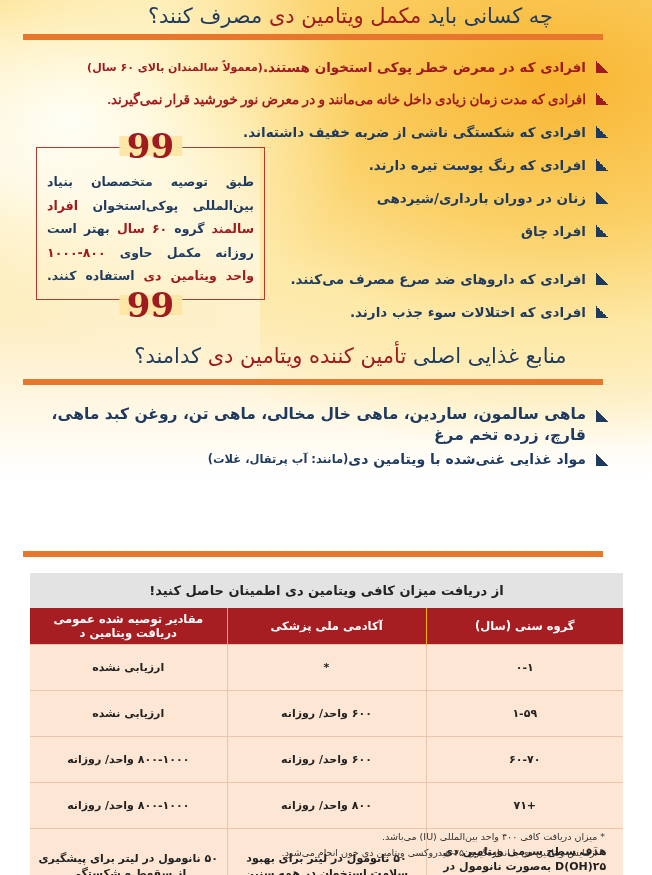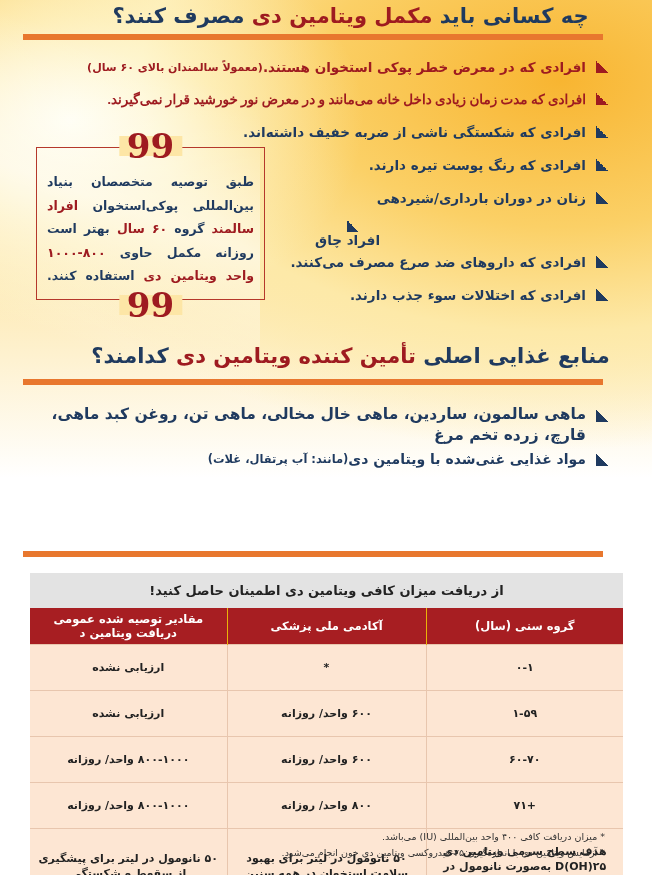--- a/index.html
+++ b/index.html
@@ -19,21 +19,21 @@
       z-index: 0;
     }
     .bg-glow::after {
       content: ""; position: absolute; left: 0; top: 0; width: 260px; height: 420px;
       background: linear-gradient(200deg, rgba(255,255,255,0) 20%, rgba(255,255,255,0.55) 50%, rgba(255,255,255,0) 80%);
     }
     .content { position: absolute; inset: 0; z-index: 1; }
 
     .section-title {
       position: absolute; width: 603px; text-align: center;
-      font-weight: bold; font-size: 21px; color: #1f3a5f; white-space: nowrap;
+      font-weight: normal; font-size: 21px; color: #1f3a5f; white-space: nowrap;
     }
     .section-title .hl { color: #9e1b20; }
     .rule { position: absolute; left: 23px; width: 462px; height: 6px; background: #e8772e; }
 
     .bullets { position: absolute; right: 44px; list-style: none; }
     .bullet {
       display: flex; align-items: center; justify-content: flex-start;
       font-size: 13.5px; font-weight: bold; white-space: nowrap;
     }
     .tri {
@@ -118,21 +118,21 @@
       <span>افرادی که شکستگی ناشی  از ضربه خفیف داشته‌اند.</span>
     </li>
     <li class="bullet c-blue" style="height:22px; margin-bottom:11px;">
       <span class="tri blue"></span>
       <span>افرادی که رنگ پوست تیره دارند.</span>
     </li>
     <li class="bullet c-blue" style="height:22px; margin-bottom:11px;">
       <span class="tri blue"></span>
       <span>زنان در دوران بارداری/شیردهی</span>
     </li>
-    <li class="bullet c-blue" style="height:22px; margin-bottom:9px;flex-direction:column;">
+    <li class="bullet c-blue" style="height:22px; margin-bottom:26px;">
       <span class="tri blue"></span>
       <span>افراد چاق</span>
     </li>
     <li class="bullet c-blue" style="height:22px; margin-bottom:11px;">
       <span class="tri blue"></span>
       <span>افرادی که داروهای ضد صرع مصرف می‌کنند.</span>
     </li>
     <li class="bullet c-blue" style="height:22px;">
       <span class="tri blue"></span>
       <span>افرادی که اختلالات سوء جذب دارند.</span>

